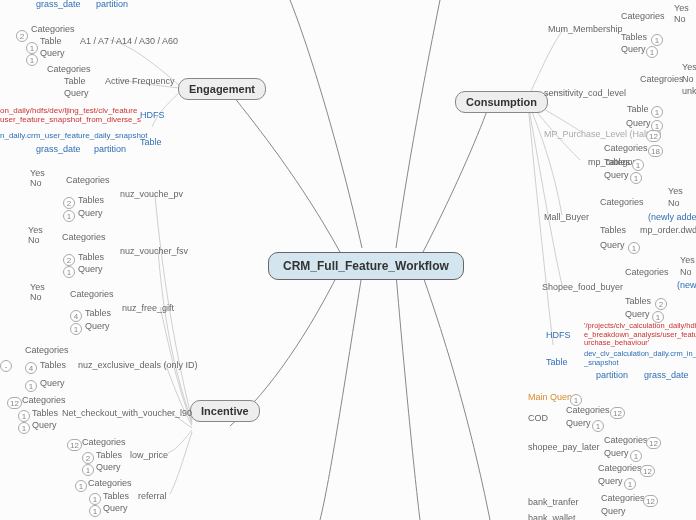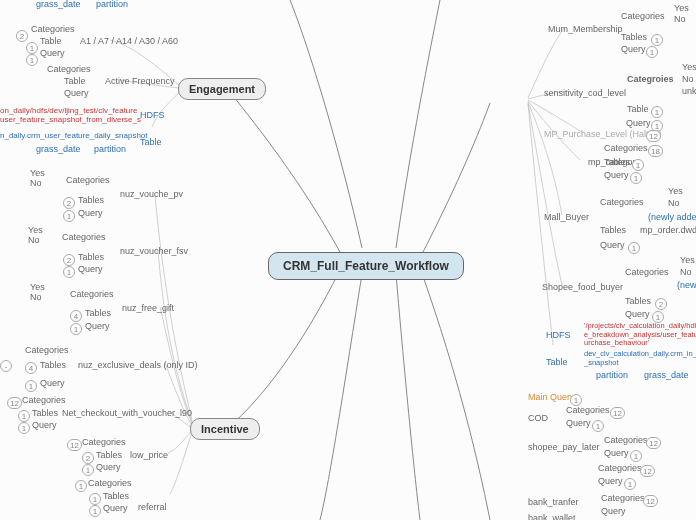--- a/index.html
+++ b/index.html
@@ -134,21 +134,21 @@
 
   <div class="node leaf leaf-red" style="left:0px; top:106px; font-size:8px; line-height:9px;">on_daily/hdfs/dev/ljing_test/clv_feature<br>user_feature_snapshot_from_diverse_s</div>
   <div class="node leaf leaf-blue" style="left:140px; top:110px;">HDFS</div>
 
   <div class="node leaf leaf-blue" style="left:0px; top:131px; font-size:8px;">n_daily.crm_user_feature_daily_snapshot</div>
   <div class="node leaf leaf-blue" style="left:140px; top:137px;">Table</div>
 
   <div class="node leaf leaf-blue" style="left:36px; top:144px;">grass_date</div>
   <div class="node leaf leaf-blue" style="left:94px; top:144px;">partition</div>
 
-  <div class="node branch-node" style="left:190px; top:418px;">Incentive</div>
+  <div class="node branch-node" style="left:190px; top:400px;">Incentive</div>
 
   <div class="node leaf" style="left:30px; top:168px;">Yes</div>
   <div class="node leaf" style="left:30px; top:178px;">No</div>
   <div class="node leaf" style="left:66px; top:175px;">Categories</div>
   <div class="node leaf" style="left:78px; top:195px;">Tables</div>
   <div class="node leaf" style="left:78px; top:208px;">Query</div>
   <div class="node badge" style="left:63px; top:197px;">2</div>
   <div class="node badge" style="left:63px; top:210px;">1</div>
   <div class="node leaf" style="left:120px; top:189px;">nuz_vouche_pv</div>
 
@@ -193,34 +193,35 @@
   <div class="node badge" style="left:82px; top:452px;">2</div>
   <div class="node badge" style="left:82px; top:464px;">1</div>
   <div class="node leaf" style="left:130px; top:450px;">low_price</div>
 
   <div class="node leaf" style="left:88px; top:478px;">Categories</div>
   <div class="node leaf" style="left:103px; top:491px;">Tables</div>
   <div class="node leaf" style="left:103px; top:503px;">Query</div>
   <div class="node badge" style="left:75px; top:480px;">1</div>
   <div class="node badge" style="left:89px; top:493px;">1</div>
   <div class="node badge" style="left:89px; top:505px;">1</div>
-  <div class="node leaf" style="left:138px; top:502px;">referral</div>
-
+  <div class="node leaf" style="left:138px; top:491px;">referral</div>
+
+  <div class="node branch-node" style="left:455px; top:91px;">Consumption</div>
 
   <div class="node leaf" style="left:548px; top:24px;">Mum_Membership</div>
   <div class="node leaf" style="left:621px; top:11px;">Categories</div>
   <div class="node leaf" style="left:621px; top:32px;">Tables</div>
   <div class="node leaf" style="left:621px; top:44px;">Query</div>
   <div class="node leaf" style="left:674px; top:3px;">Yes</div>
   <div class="node leaf" style="left:674px; top:14px;">No</div>
   <div class="node badge" style="left:651px; top:34px;">1</div>
   <div class="node badge" style="left:646px; top:46px;">1</div>
 
   <div class="node leaf" style="left:544px; top:88px;">sensitivity_cod_level</div>
-  <div class="node leaf" style="left:627px; top:74px;font-weight:bold;">Categroies</div>
+  <div class="node leaf" style="left:640px; top:74px;">Categroies</div>
   <div class="node leaf" style="left:627px; top:104px;">Table</div>
   <div class="node leaf" style="left:626px; top:118px;">Query</div>
   <div class="node leaf" style="left:682px; top:62px;">Yes</div>
   <div class="node leaf" style="left:682px; top:74px;">No</div>
   <div class="node leaf" style="left:682px; top:86px;">unk</div>
   <div class="node badge" style="left:651px; top:106px;">1</div>
   <div class="node badge" style="left:651px; top:120px;">1</div>
 
   <div class="node leaf leaf-grey" style="left:544px; top:129px;">MP_Purchase_Level (Halted)</div>
   <div class="node badge" style="left:646px; top:130px;">12</div>

